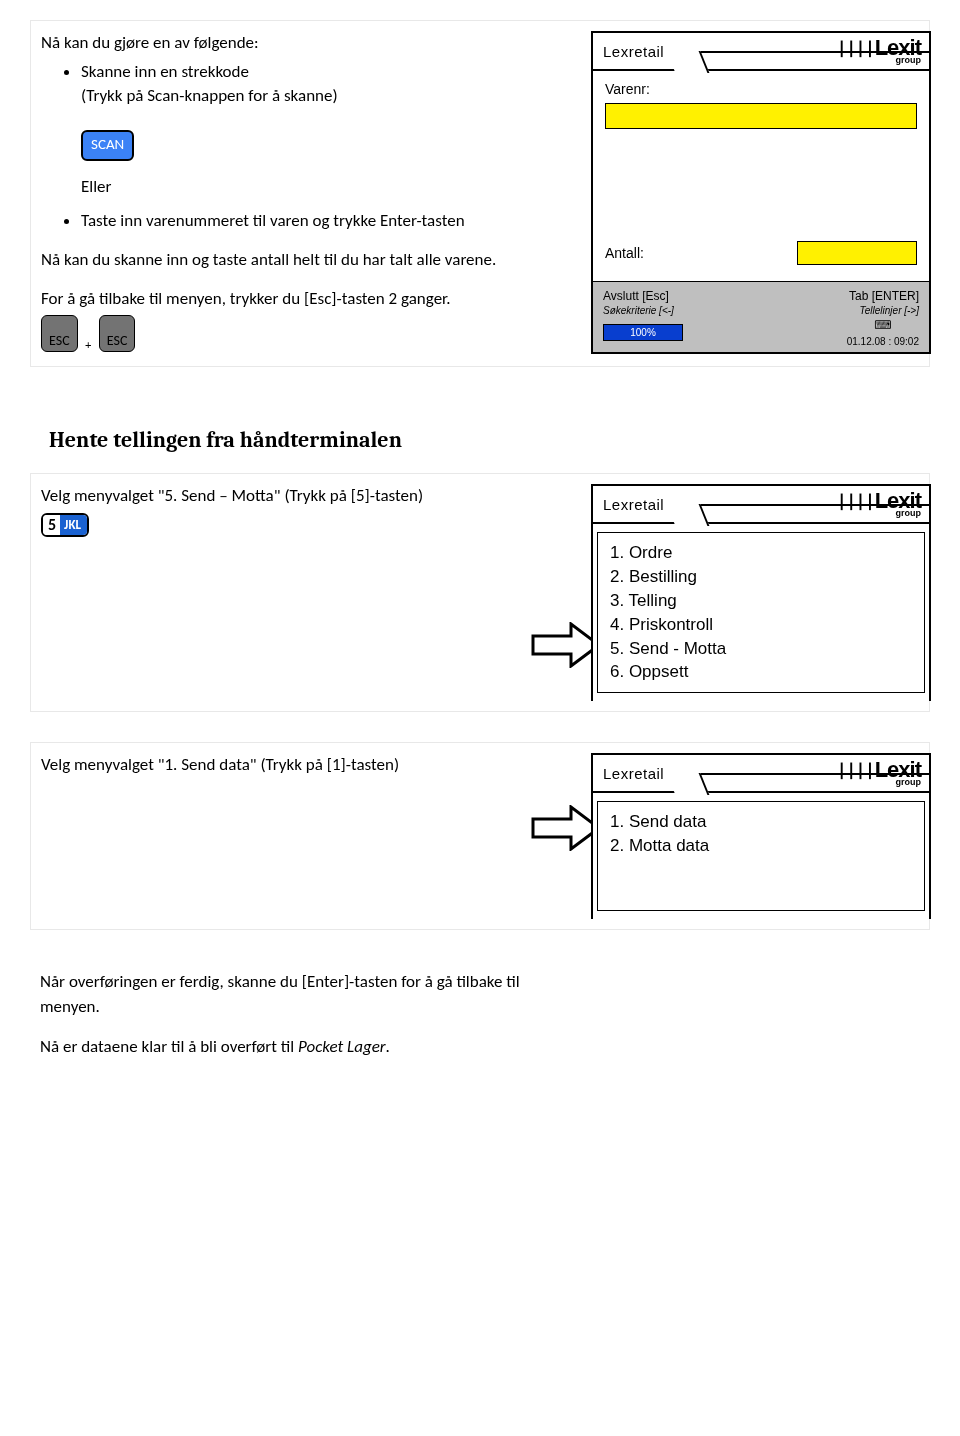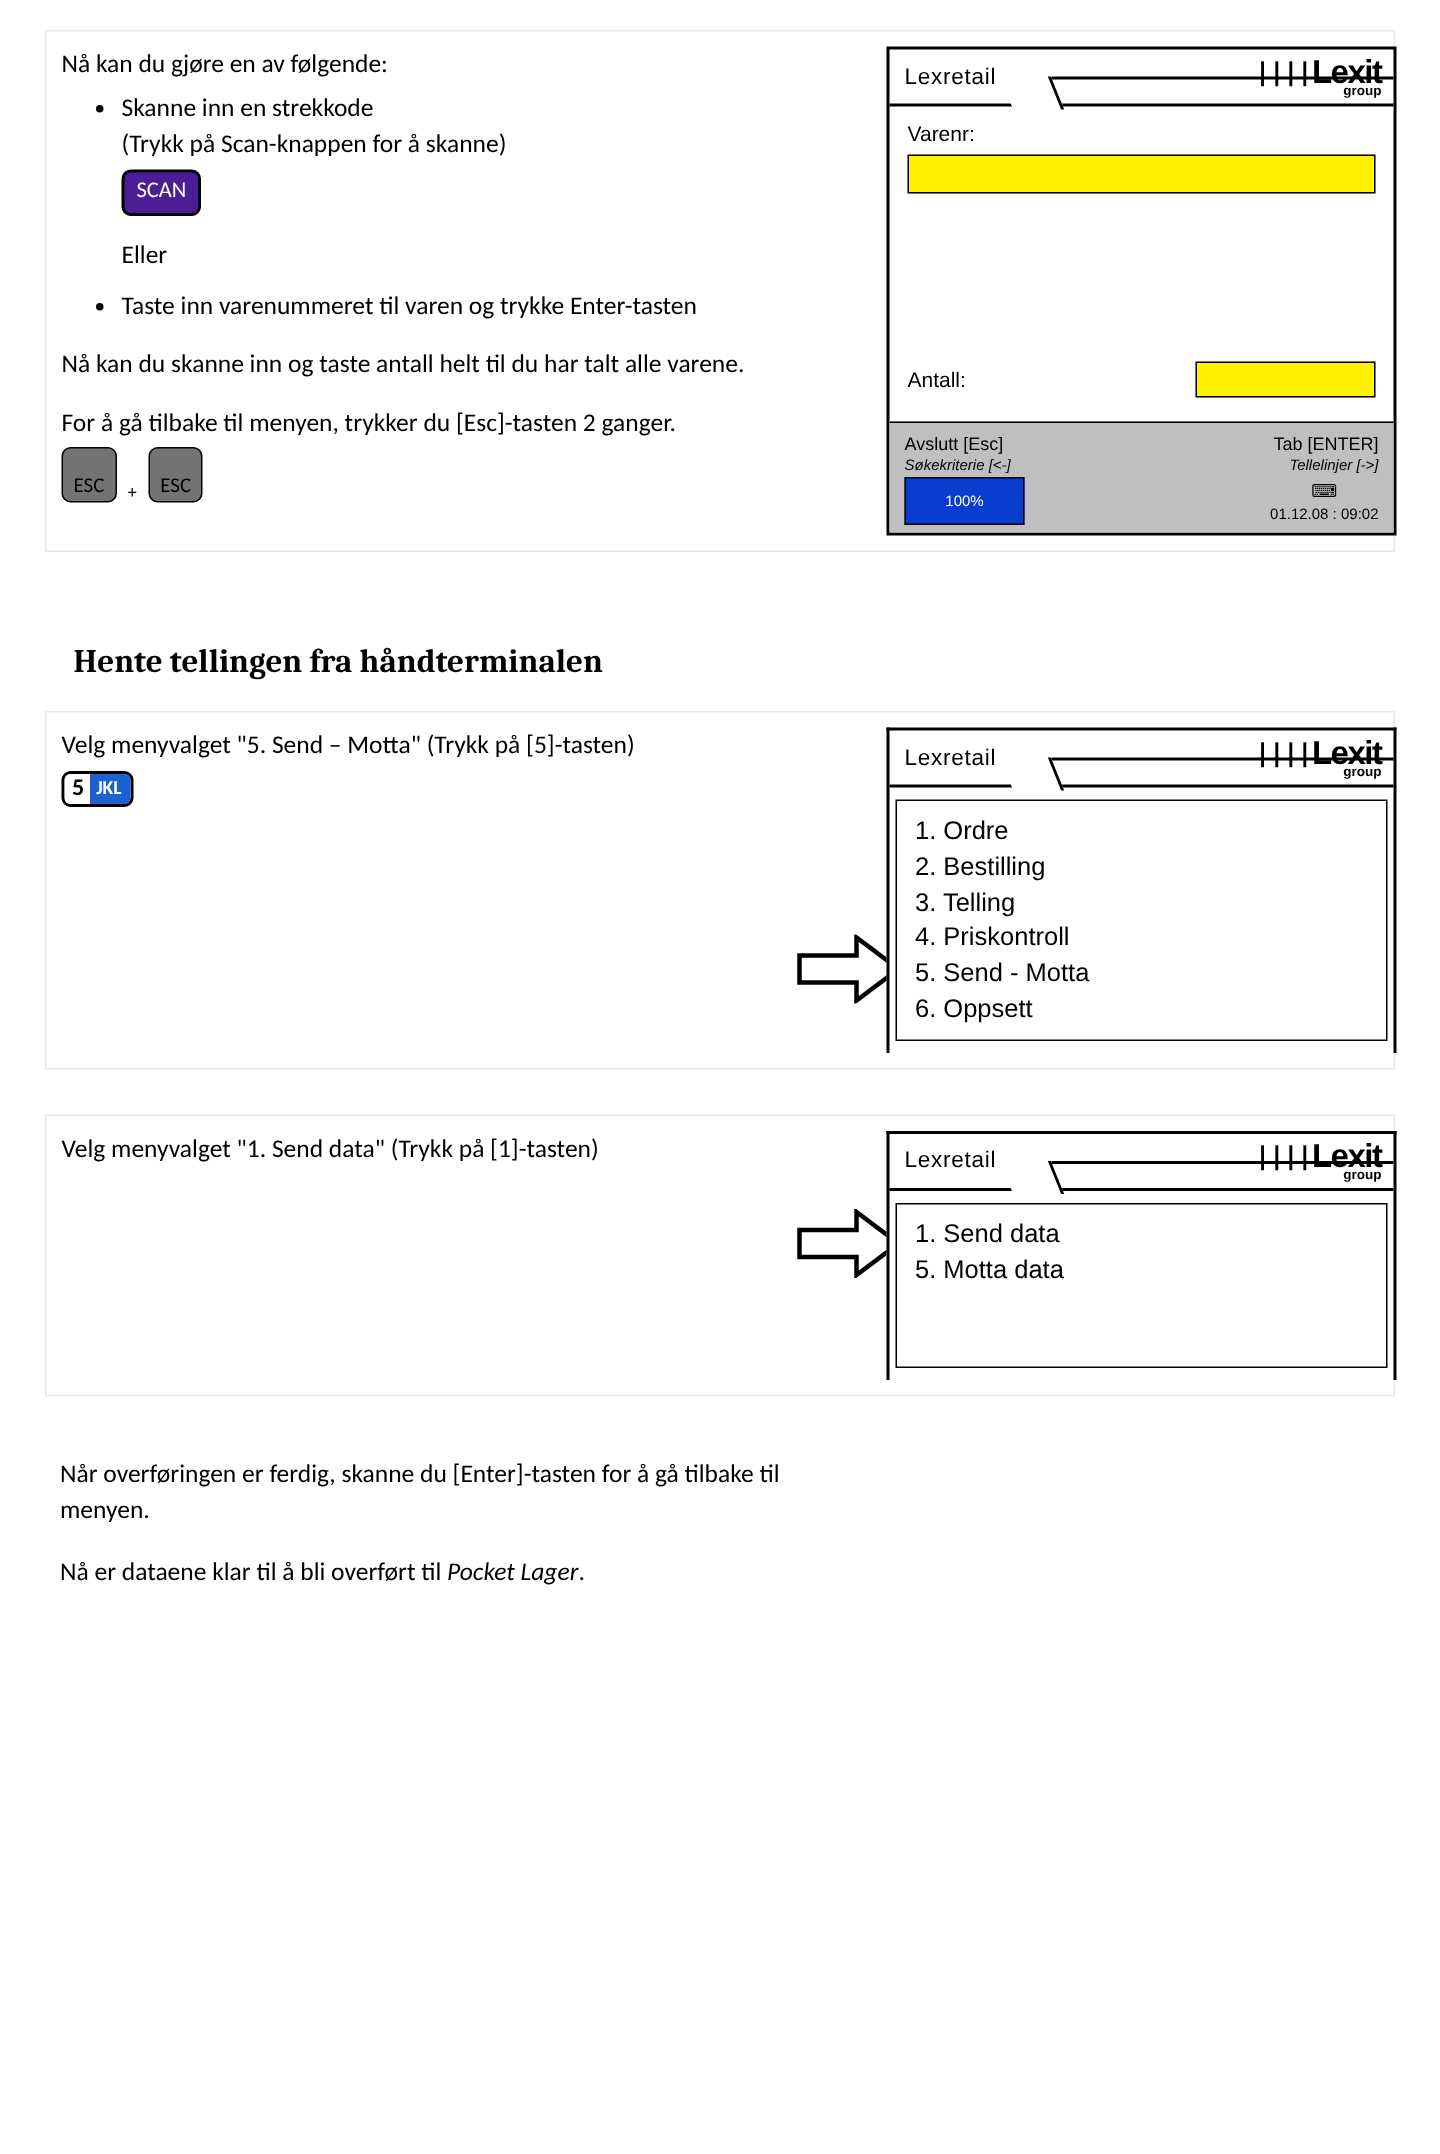--- a/index.html
+++ b/index.html
@@ -33,26 +33,26 @@
     font-size: 22px;
     font-weight: bold;
     margin: 60px 0 20px 19px;
   }
 
   
   .key-scan {
     display: inline-block;
     border: 2px solid #000;
     border-radius: 6px;
-    background: #4c1d95;
+    background: #3b82f6;
     color: #fff;
     padding: 2px 8px 3px;
     font-size: 15px;
     font-weight: 500;
-    margin-top: 4px;
+    margin-top: 21px;
   }
   .key-esc {
     display: inline-block;
     border: 1.5px solid #000;
     border-radius: 6px;
     background: #737373;
     color: #000;
     padding: 16px 7px 2px;
     font-size: 14px;
     font-weight: 500;
@@ -159,21 +159,21 @@
     border-top: 1px solid #000;
     padding: 5px 10px 5px 10px;
     font-size: 11px;
   }
   .foot-row { display:flex; justify-content:space-between; margin: 2px 0; }
   .foot-row .l { font-size: 12px; }
   .foot-row .r { font-size: 12px; }
   .foot-row.sm * { font-size: 10px; font-style: italic; }
   .batt-row { display:flex; justify-content:space-between; align-items:center; margin-top: 2px; }
   .batt {
-    width: 80px; height: 32px;
+    width: 80px; height: 17px;
     background: #083ecf;
     border: 1px solid #000;
     color: #fff;
     font-size: 10px;
     display:flex; align-items:center; justify-content:center;
   }
   .timestamp { font-size: 10px; display:flex; align-items:center; gap: 4px; flex-direction: column; }
   .kbd-icon::before { content: "⌨"; font-size: 12px; }
 
   
@@ -319,21 +319,21 @@
             <span class="bars"></span><span>Lexit</span>
             <span class="grp">group</span>
           </span>
         </div>
         <div class="notch-line">
             <div class="tab-cut"></div>
             <div class="tab-top"></div>
           </div>
         <div class="menu-box small">
           <div>1. Send data</div>
-          <div>5. Motta data</div>
+          <div>2. Motta data</div>
         </div>
       </div>
     </div>
   </div>
 
   <div class="twocol noborder">
     <div class="left" style="flex:0 0 560px;">
       <p>Når overføringen er ferdig, skanne du [Enter]-tasten for å gå tilbake til menyen.</p>
       <p style="margin-top:16px;">
         <span>Nå er dataene klar til å bli overført til </span><i>Pocket Lager</i><span>.</span>

